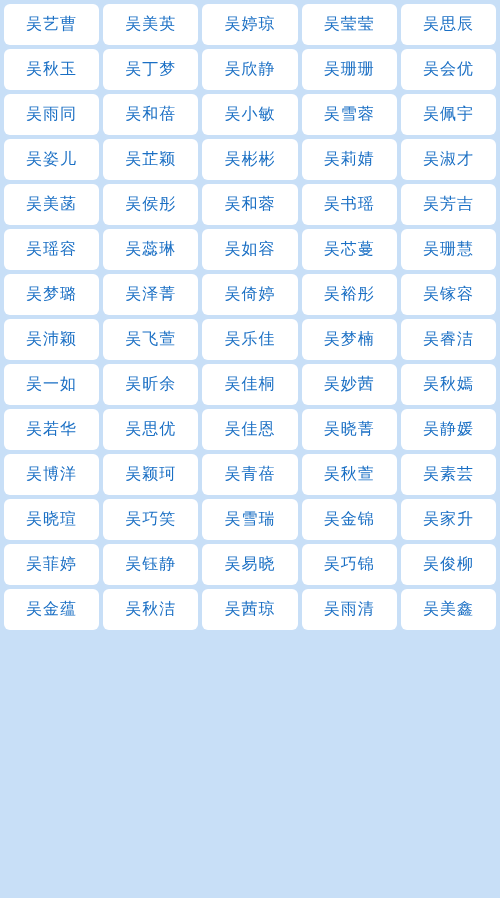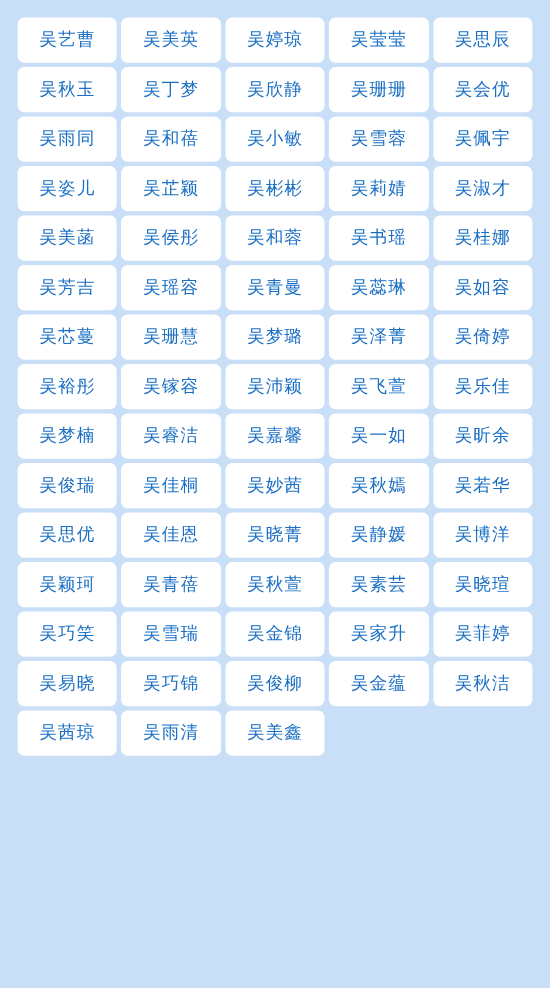--- a/index.html
+++ b/index.html
@@ -10,21 +10,21 @@
     body {
       width: 500px;
       min-height: 898px;
       background-color: #c8dff7;
       font-family: "Microsoft YaHei", "PingFang SC", "SimHei", sans-serif;
     }
     .grid {
       display: grid;
       grid-template-columns: repeat(5, 1fr);
       gap: 4px;
-      padding: 16px;
+      padding: 4px;
     }
     .cell {
       background-color: #ffffff;
       border-radius: 6px;
       display: flex;
       align-items: center;
       justify-content: center;
       padding: 10px 4px;
       cursor: pointer;
     }
@@ -106,32 +106,26 @@
     <div class="cell">
       <span>吴侯彤</span>
     </div>
     <div class="cell">
       <span>吴和蓉</span>
     </div>
     <div class="cell">
       <span>吴书瑶</span>
     </div>
     <div class="cell">
-      <span>吴桂娜</span>
-    </div>
-    <div class="cell">
       <span>吴芳吉</span>
     </div>
     <div class="cell">
       <span>吴瑶容</span>
     </div>
     <div class="cell">
-      <span>吴青曼</span>
-    </div>
-    <div class="cell">
       <span>吴蕊琳</span>
     </div>
     <div class="cell">
       <span>吴如容</span>
     </div>
     <div class="cell">
       <span>吴芯蔓</span>
     </div>
     <div class="cell">
       <span>吴珊慧</span>
@@ -160,32 +154,26 @@
     <div class="cell">
       <span>吴乐佳</span>
     </div>
     <div class="cell">
       <span>吴梦楠</span>
     </div>
     <div class="cell">
       <span>吴睿洁</span>
     </div>
     <div class="cell">
-      <span>吴嘉馨</span>
-    </div>
-    <div class="cell">
       <span>吴一如</span>
     </div>
     <div class="cell">
       <span>吴昕余</span>
     </div>
     <div class="cell">
-      <span>吴俊瑞</span>
-    </div>
-    <div class="cell">
       <span>吴佳桐</span>
     </div>
     <div class="cell">
       <span>吴妙茜</span>
     </div>
     <div class="cell">
       <span>吴秋嫣</span>
     </div>
     <div class="cell">
       <span>吴若华</span>
@@ -227,20 +215,23 @@
       <span>吴雪瑞</span>
     </div>
     <div class="cell">
       <span>吴金锦</span>
     </div>
     <div class="cell">
       <span>吴家升</span>
     </div>
     <div class="cell">
       <span>吴菲婷</span>
+    </div>
+    <div class="cell">
+      <span>吴钰静</span>
     </div>
     <div class="cell">
       <span>吴易晓</span>
     </div>
     <div class="cell">
       <span>吴巧锦</span>
     </div>
     <div class="cell">
       <span>吴俊柳</span>
     </div>

